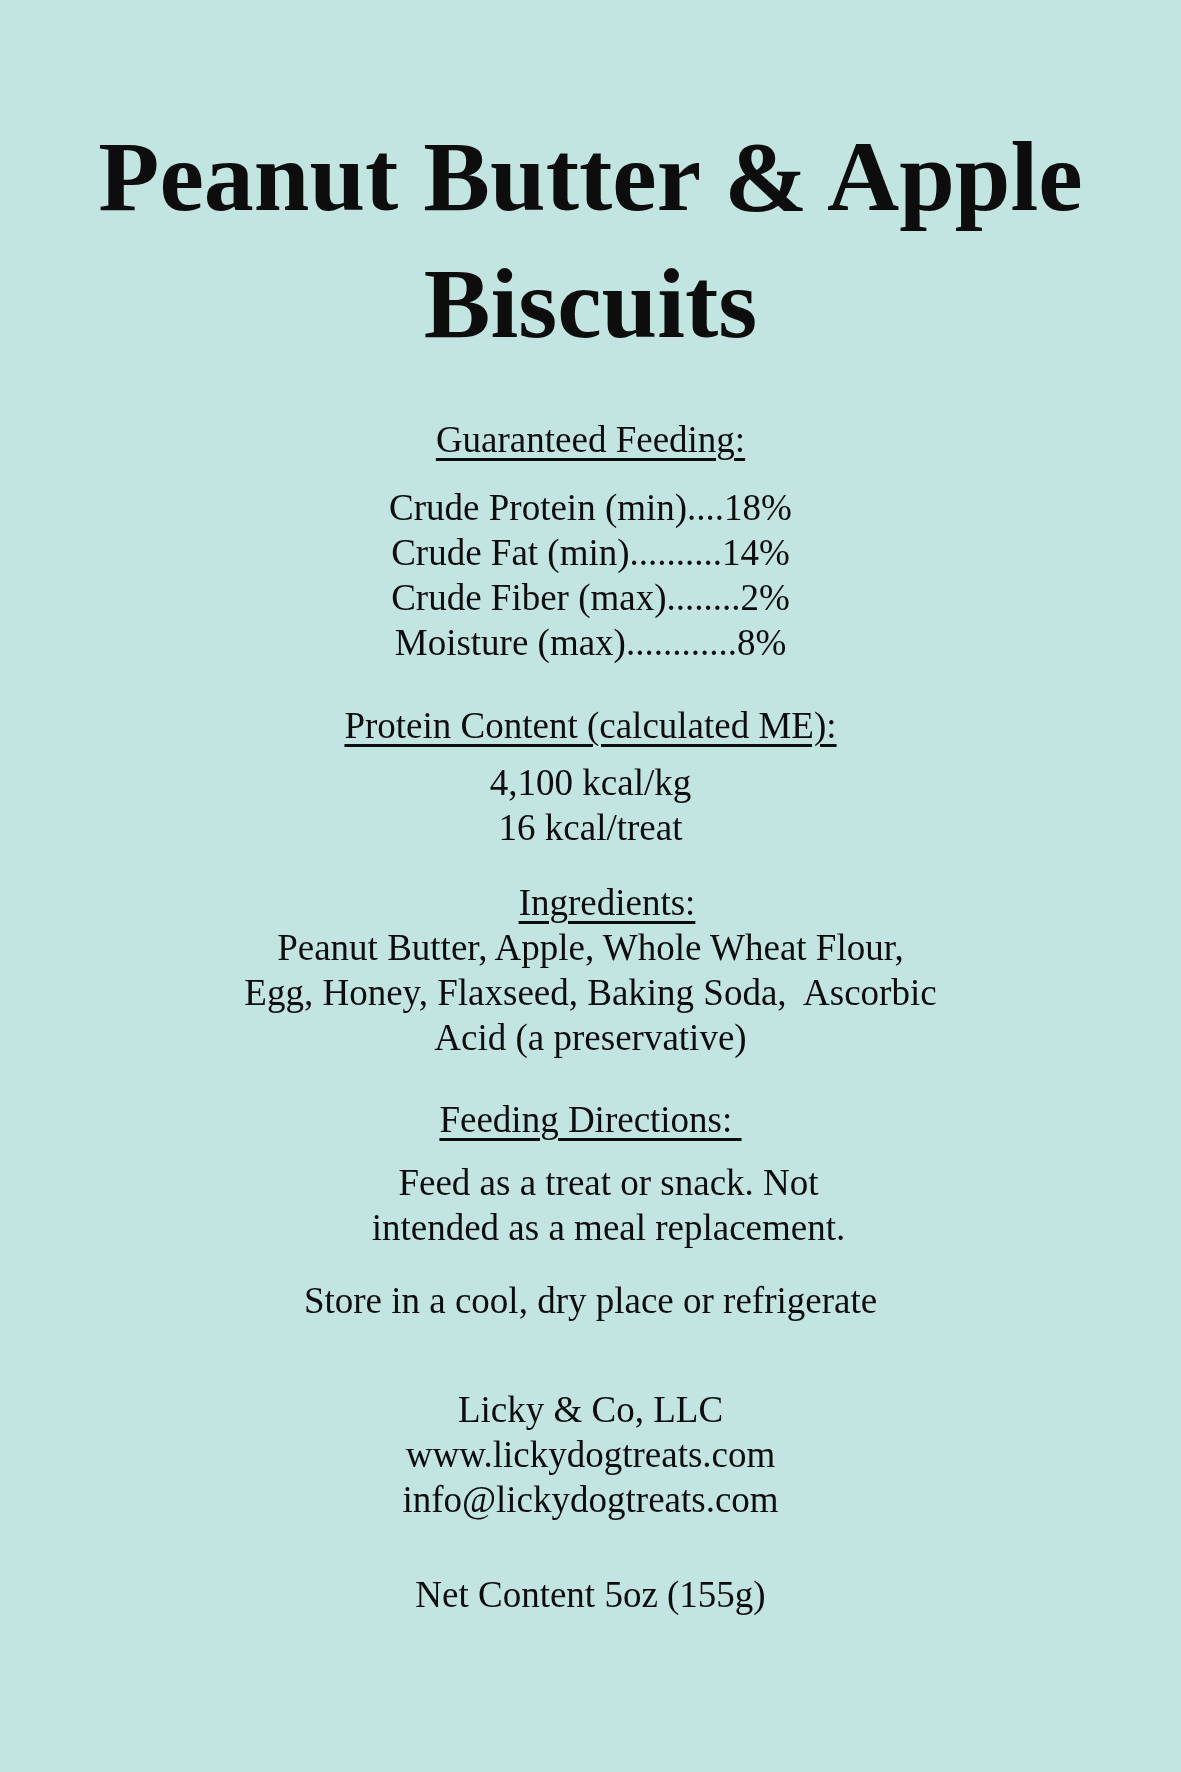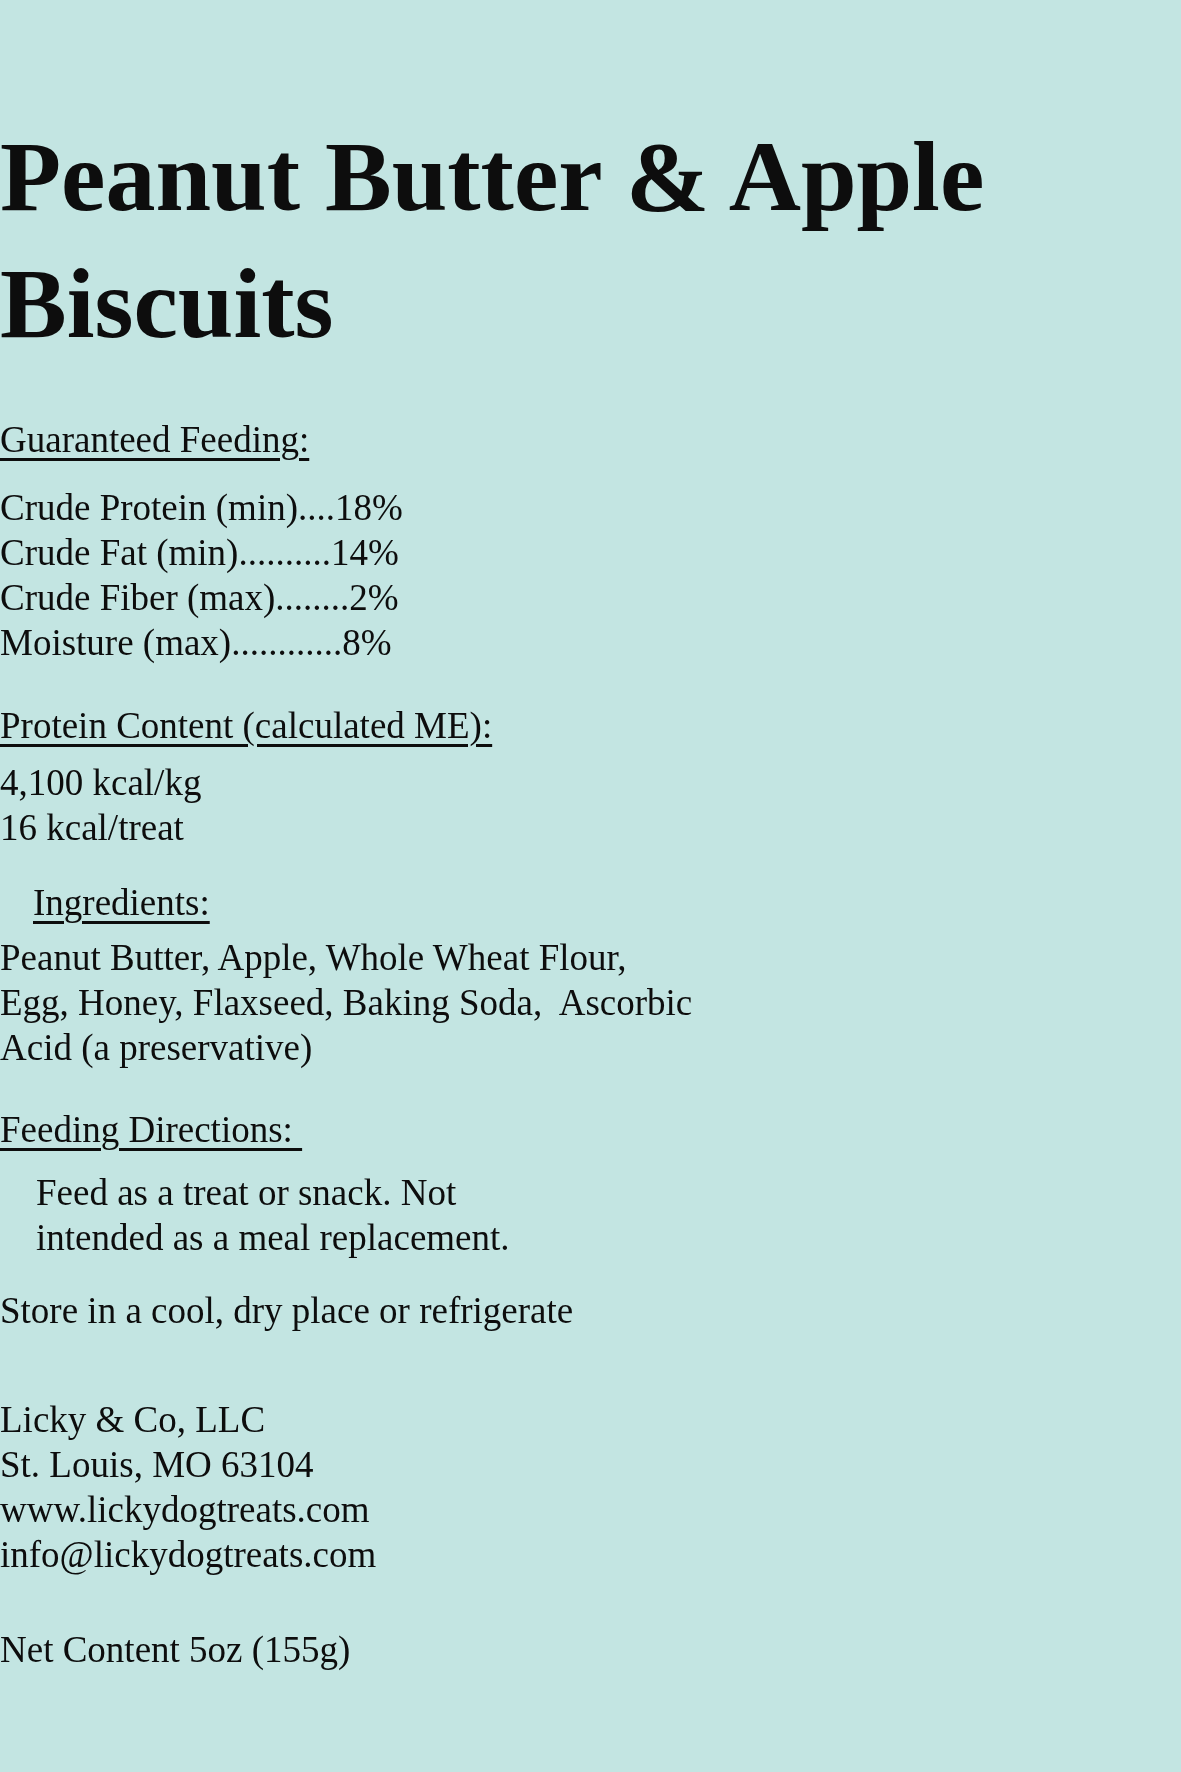--- a/index.html
+++ b/index.html
@@ -12,20 +12,21 @@
     background: var(--background, #c3e5e2);
   }
   body {
     height: 1772px;
     overflow: hidden;
   }
   .label {
     width: 100%;
     height: 100%;
     padding-top: 113px;
+    text-align: center;
     font-family: "Liberation Serif", "DejaVu Serif", serif;
     color: var(--text, #0d0d0d);
   }
   .multiline { white-space: pre-wrap; }
   .title {
     font-size: 100px;
     line-height: 127px;
     font-weight: 700;
     letter-spacing: 0;
   }
@@ -42,21 +43,21 @@
     font-size: 37px;
     line-height: 45px;
     font-weight: 400;
   }
   
   [data-name="guaranteed-analysis-heading"] { margin-top: 50px; }
   [data-name="guaranteed-analysis-values"]  { margin-top: 23px; }
   [data-name="calorie-content-heading"]     { margin-top: 38px; }
   [data-name="calorie-content-values"]      { margin-top: 12px; }
   [data-name="ingredients-heading"]         { margin-top: 30px; padding-left: 33px; }
-  [data-name="ingredients-text"]            { margin-top: 10px; }
+  [data-name="ingredients-text"]            { }
   [data-name="feeding-directions-heading"]  { margin-top: 37px; }
   [data-name="feeding-directions-text"]     { margin-top: 18px; margin-left: 36px; }
   [data-name="storage-note"]                { margin-top: 28px; }
   [data-name="company-block"]               { margin-top: 64px; }
   [data-name="net-weight"]                  { margin-top: 50px; }
 </style>
 </head>
 <body>
 
 <main class="label" data-name="product-label">
@@ -87,20 +88,19 @@
 
   <section data-name="feeding-directions-section">
     <h2 class="heading" data-name="feeding-directions-heading">Feeding Directions: </h2>
     <p class="bodytext multiline" data-name="feeding-directions-text">Feed as a treat or snack. Not
 intended as a meal replacement.</p>
     <p class="bodytext" data-name="storage-note">Store in a cool, dry place or refrigerate</p>
   </section>
 
   <section data-name="company-block">
     <div class="bodytext" data-name="company-name">Licky &amp; Co, LLC</div>
-    <div class="bodytext" data-name="company-location">St. Louis, MO 63104</div>
     <div class="bodytext" data-name="company-website">www.lickydogtreats.com</div>
     <div class="bodytext" data-name="company-email">info@lickydogtreats.com</div>
   </section>
 
   <p class="bodytext" data-name="net-weight">Net Content 5oz (155g)</p>
 
 </main>
 
 </body></html>

